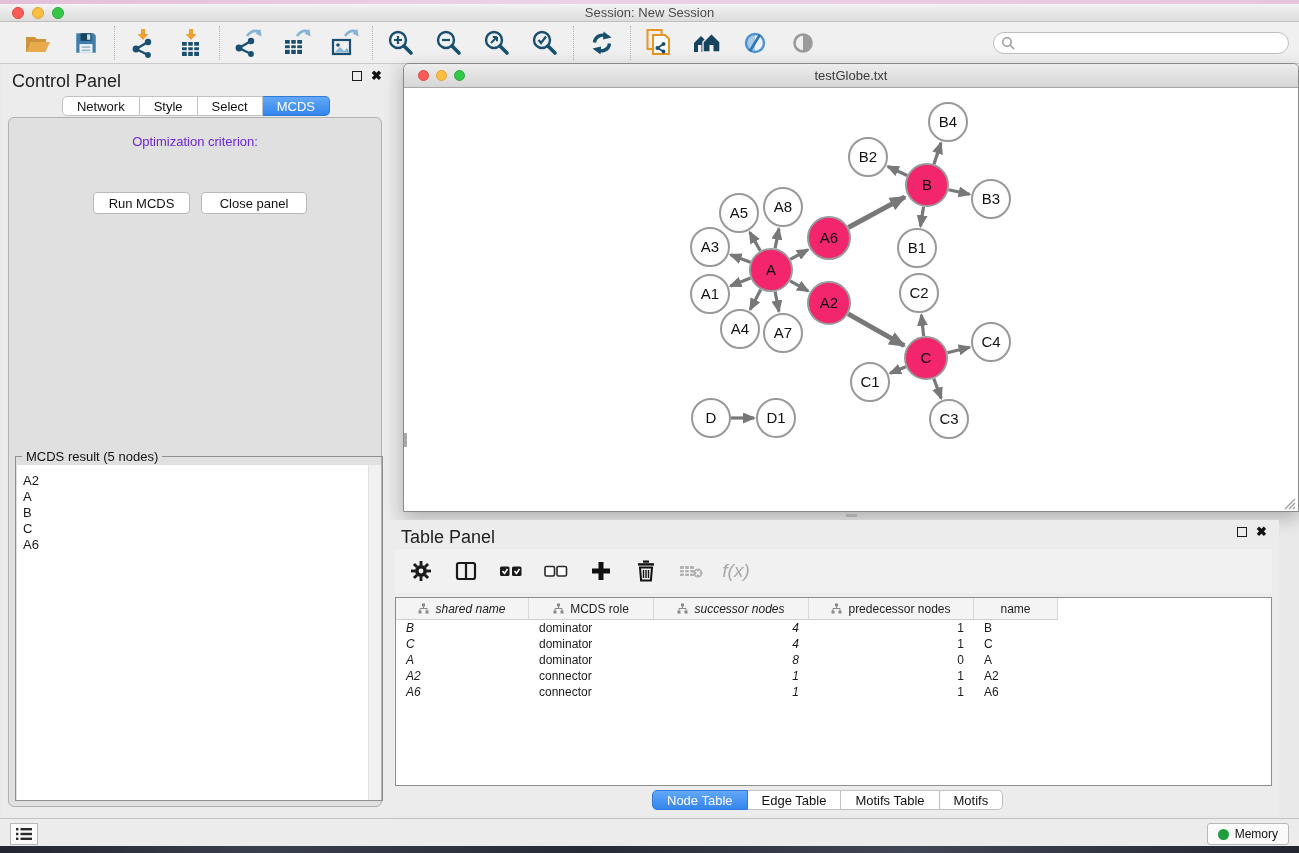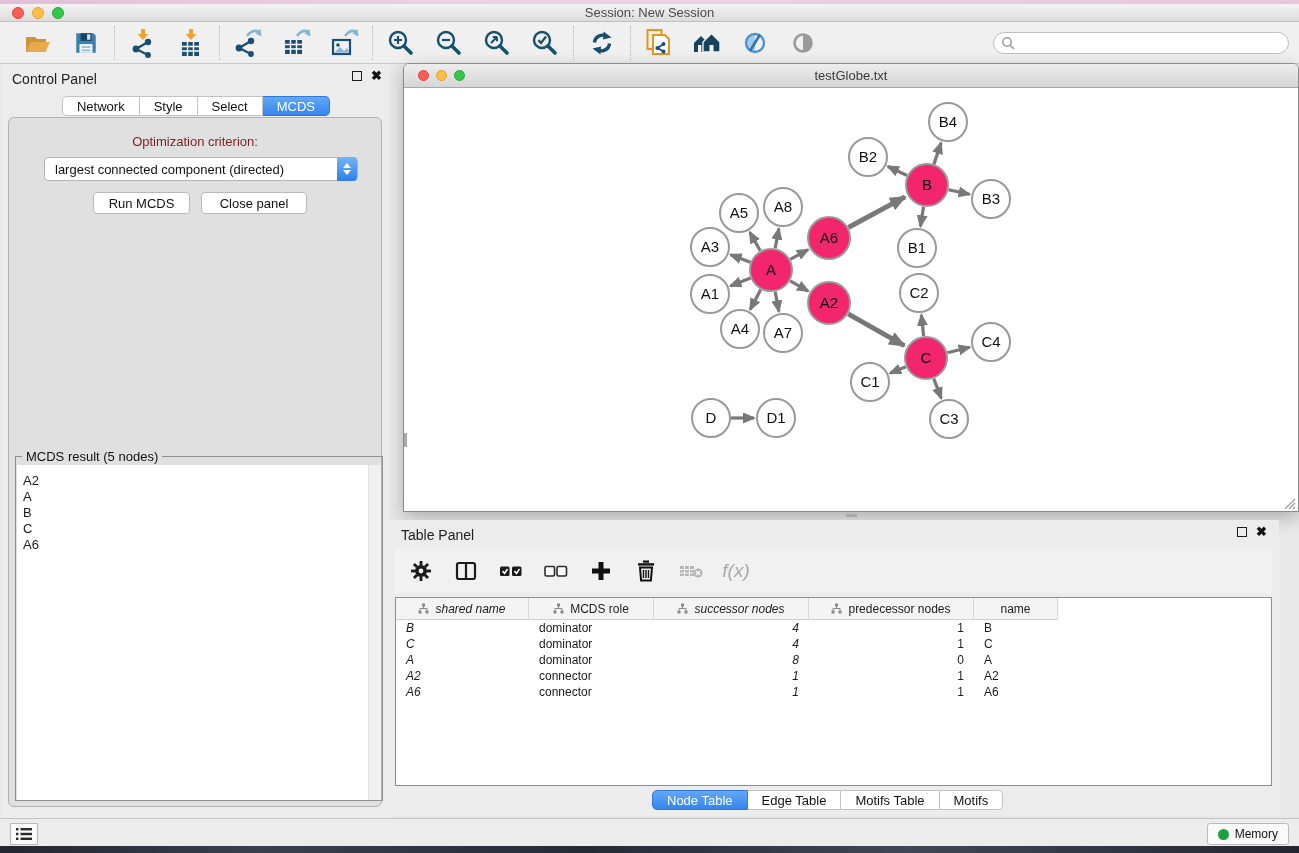--- a/index.html
+++ b/index.html
@@ -26,36 +26,36 @@
   .tb-sep { width:0; height:34px; border-left:1px dotted #b3b3b3; }
   .tb-btn { width:30px; height:30px; display:flex; align-items:center; justify-content:center; cursor:default; }
   .search-wrap { margin-left:auto; margin-right:10px; position:relative; }
   .search-input { width:296px; height:22px; border:1px solid #bfbfbf; border-radius:11px;
     background:#fff; padding:0 8px 0 26px; font-size:12px; outline:none; }
   .search-icon { position:absolute; left:8px; top:4px; }
 
   
   .control-panel { position:absolute; left:2px; top:64px; width:388px; height:754px; background:#ececec; }
   .panel-head { position:absolute; left:0; top:0; width:100%; height:26px; }
-  .panel-title { position:absolute; left:10px; top:7px; font-size:14px; color:#222; }
+  .panel-title { position:absolute; left:10px; top:7px; font-size:18px; color:#222; }
   .panel-ctrls { position:absolute; right:8px; top:7px; display:flex; align-items:center; gap:9px; }
   .float-glyph { width:10px; height:10px; border:1.7px solid #1c1c1c; display:inline-block; }
   .close-glyph { font-size:13px; font-weight:bold; color:#111; line-height:10px; }
 
   .cp-tabs { position:absolute; left:0; top:32px; width:100%; display:flex; justify-content:center; }
   .seg { display:flex; }
   .seg .seg-btn { height:20px; padding:0 14px; font-size:13px; background:#fff;
     border:1px solid #c2c2c2; border-left:none; display:flex; align-items:center; color:#111; }
   .seg .seg-btn:first-child { border-left:1px solid #c2c2c2; border-radius:5px 0 0 5px; }
   .seg .seg-btn:last-child { border-radius:0 5px 5px 0; }
   .seg .seg-btn.active { background:linear-gradient(#63a8f7,#3385ee); border-color:#3079d8; color:#fff; }
 
   .cp-box { position:absolute; left:6px; top:53px; width:374px; height:690px;
     background:#e0e0e0; border:1px solid #b1b1b1; border-radius:6px; }
-  .opt-label { position:absolute; left:0; width:100%; top:16px; text-align:center; font-size:13px; color:#7f1d1d; }
+  .opt-label { position:absolute; left:0; width:100%; top:16px; text-align:center; font-size:13px; color:#6d28d9; }
   .dropdown { position:absolute; left:35px; top:39px; width:314px; height:24px; background:#fff;
     border:1px solid #b5b5b5; border-radius:4px; font-size:13px; display:flex; align-items:center;
     padding-left:10px; color:#111; }
   .dd-stepper { position:absolute; right:0; top:-1px; width:20px; height:24px; border-radius:0 4px 4px 0;
     background:linear-gradient(#72b4f9,#2e80e8); display:flex; flex-direction:column; align-items:center; justify-content:center; gap:2px; }
   .dd-up { width:0; height:0; border-left:4px solid transparent; border-right:4px solid transparent; border-bottom:5px solid #fff; }
   .dd-down { width:0; height:0; border-left:4px solid transparent; border-right:4px solid transparent; border-top:5px solid #fff; }
   .cp-btn { position:absolute; top:74px; height:22px; background:#fff; border:1px solid #b9b9b9;
     border-radius:4px; font-size:13px; display:flex; align-items:center; justify-content:center; color:#111; }
   .btn-run { left:84px; width:97px; }
@@ -299,27 +299,20 @@
   <div class="cp-tabs">
       <div class="seg" id="control-tabs">
         <span class="seg-btn">Network</span>
         <span class="seg-btn">Style</span>
         <span class="seg-btn">Select</span>
         <span class="seg-btn active">MCDS</span>
       </div>
     </div>
   <div class="cp-box">
     <div class="opt-label">Optimization criterion:</div>
-    <div class="dropdown">
-      <span>largest connected component (directed)</span>
-      <span class="dd-stepper">
-          <span class="dd-up"></span>
-          <span class="dd-down"></span>
-        </span>
-    </div>
     <div class="cp-btn btn-run">Run MCDS</div>
     <div class="cp-btn btn-close">Close panel</div>
     <div class="result-box">
       <span class="result-legend">MCDS result (5 nodes)</span>
       <div class="result-list" id="result-list">
           <div>A2</div>
           <div>A</div>
           <div>B</div>
           <div>C</div>
           <div>A6</div>

